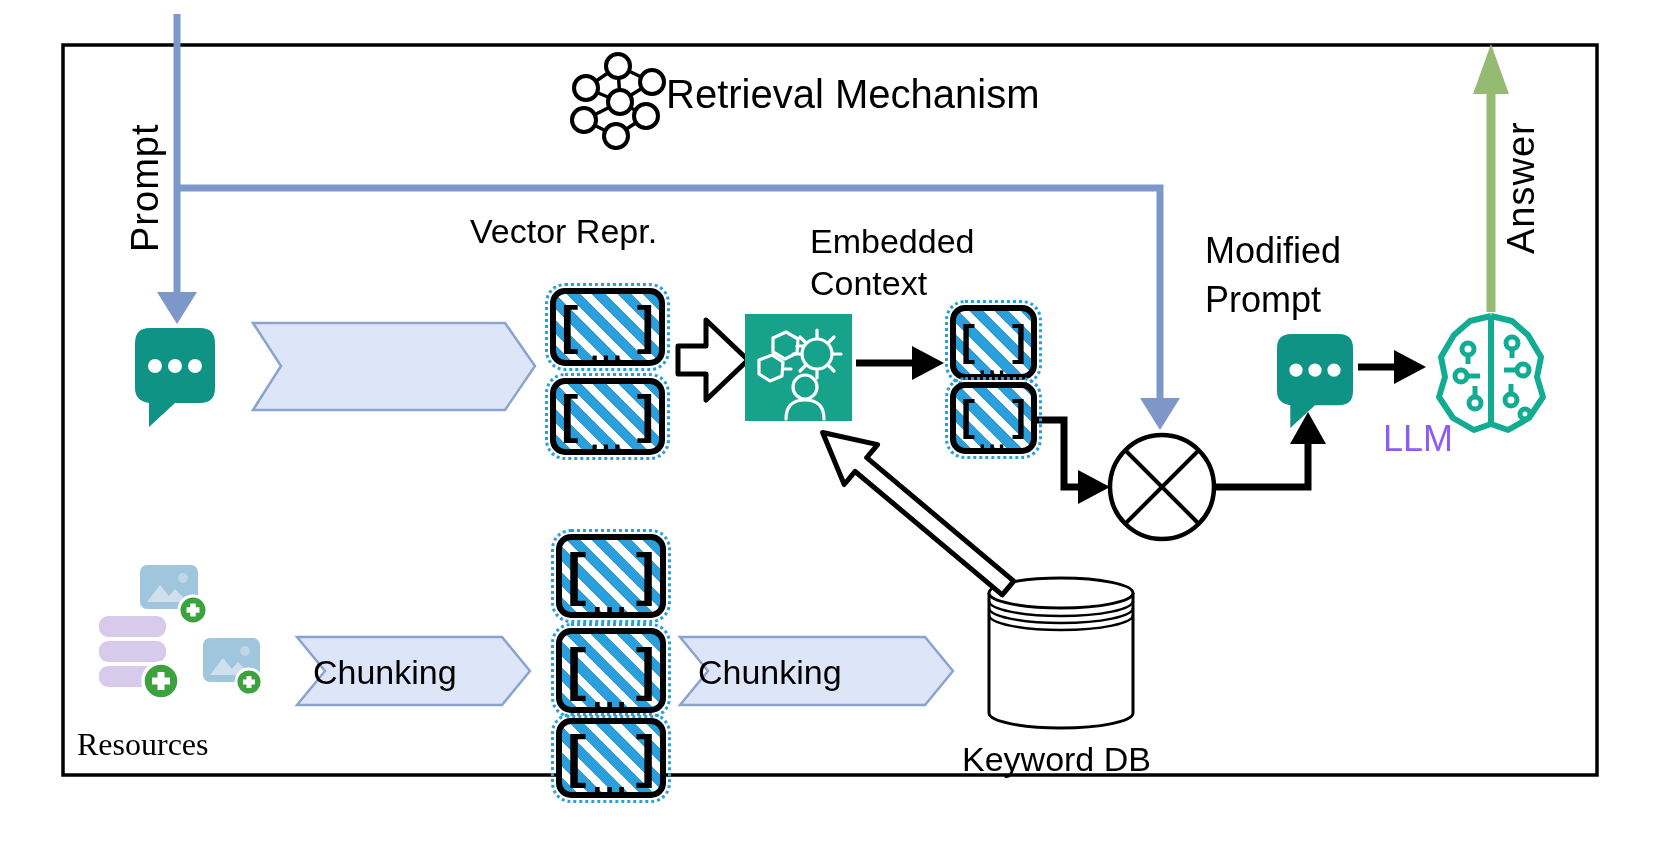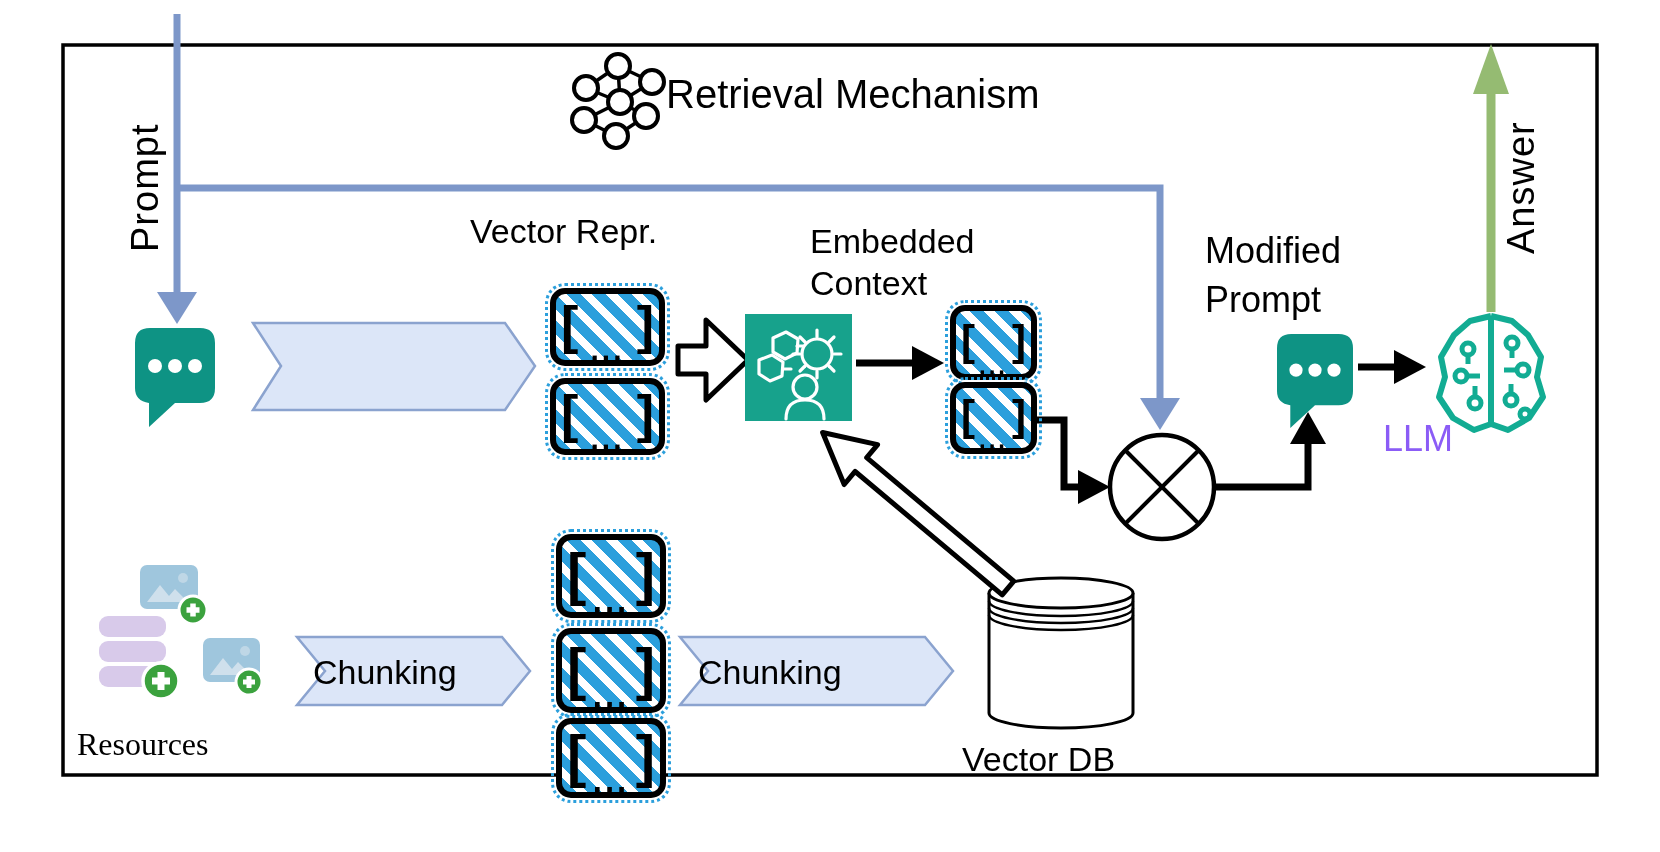--- a/index.html
+++ b/index.html
@@ -271,15 +271,15 @@
     <span>LLM</span><br>
     <br>
   </div>
 
   <div class="lbl" style="left:77px;top:727px;width:180px;font-size:32px;font-family:Liberation Serif, serif;">Resources</div>
 
   <div class="lbl" style="left:313px;top:653px;width:200px;font-size:34px;">Chunking</div>
 
   <div class="lbl" style="left:698px;top:653px;width:225px;font-size:34px;">Chunking</div>
 
-  <div class="lbl" style="left:962px;top:740px;width:200px;font-size:34px;">Vector DB</div>
+  <div class="lbl" style="left:962px;top:740px;width:200px;font-size:34px;">Keyword DB</div>
 
 </div>
 
 </body></html>

